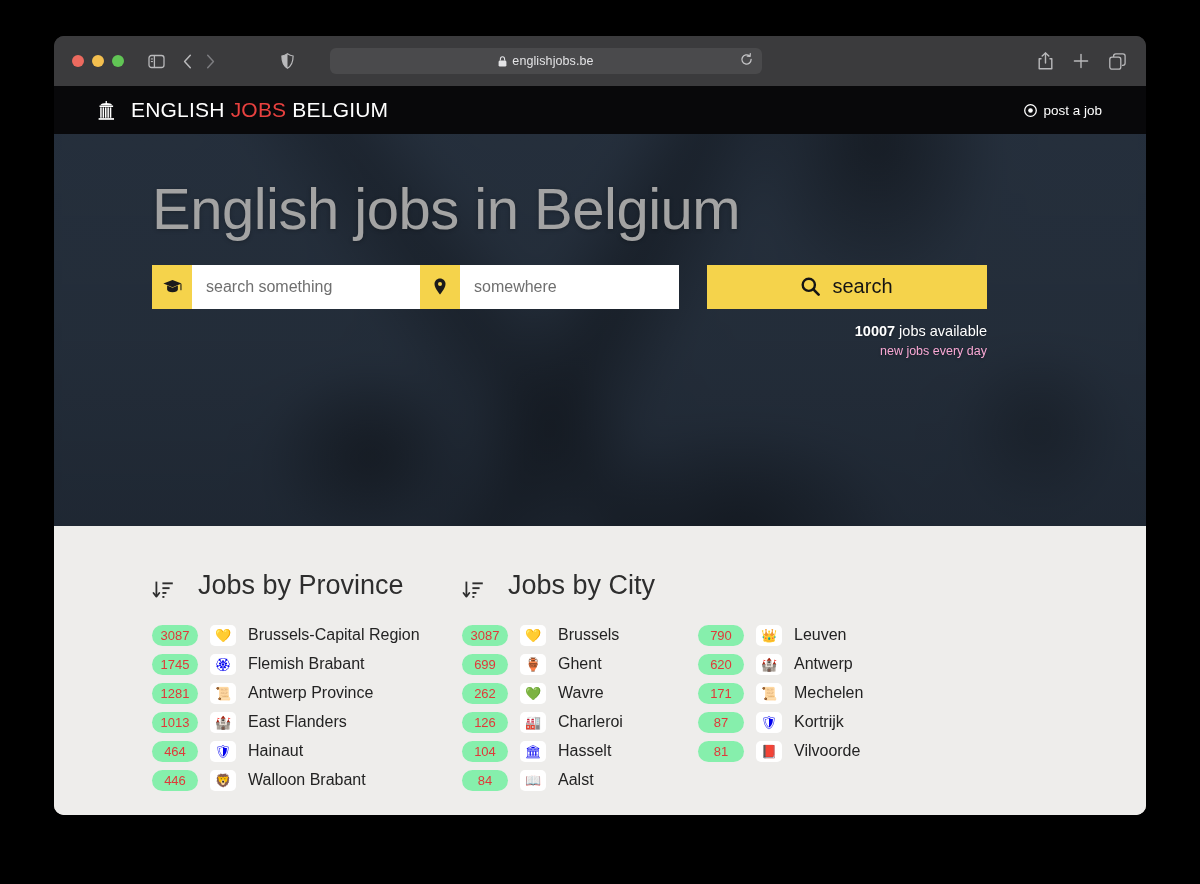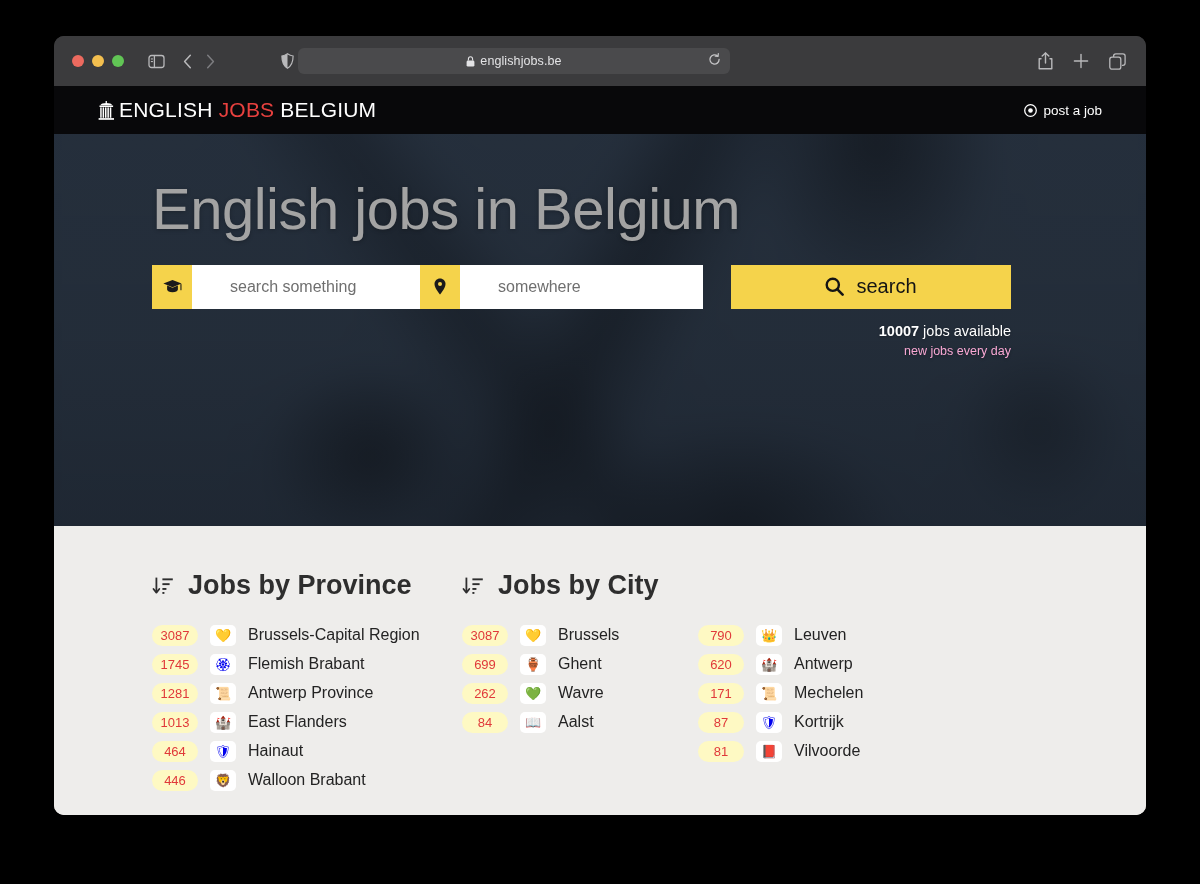--- a/index.html
+++ b/index.html
@@ -67,21 +67,21 @@
   #sidebar-toggle { margin-left: 24px; }
   #nav-back { margin-left: 18px; }
   #nav-fwd { margin-left: 14px; }
 
   #shield-wrap { margin-left: 66px; }
 
   #url-bar {
     flex: 0 0 auto;
     width: 432px;
     height: 26px;
-    margin-left: 4px;
+    margin-left: 36px;
     background: #4a4a4c;
     border-radius: 6px;
     display: flex;
     align-items: center;
     justify-content: center;
     position: relative;
   }
   #url-text {
     color: #e3e3e5;
     font-size: 12.5px;
@@ -123,21 +123,21 @@
     background: #08080a;
     display: flex;
     align-items: center;
     padding: 0 44px 0 44px;
     box-sizing: border-box;
     z-index: 4;
   }
   #brand {
     display: flex;
     align-items: center;
-    gap: 4px;
+    gap: 16px;
     text-decoration: none;
   }
   #brand-mark { display: inline-flex; align-items: flex-end; }
   #brand-text {
     font-size: 21px;
     letter-spacing: 0.2px;
     font-family: "Liberation Sans Narrow", "Liberation Sans", sans-serif;
     white-space: nowrap;
   }
   .brand-word { color: #ffffff; font-weight: 400; }
@@ -209,21 +209,20 @@
     display: flex;
     align-items: flex-start;
     margin-top: 24px;
     gap: 28px;
   }
   .search-field {
     display: flex;
     align-items: stretch;
     height: 44px;
     background: #ffffff;
-    gap: 24px;
   }
   .field-icon {
     width: 40px;
     background: #f5d34b;
     display: flex;
     align-items: center;
     justify-content: center;
     color: #1b1b1b;
     flex: 0 0 40px;
   }
@@ -282,25 +281,25 @@
     box-sizing: border-box;
     height: 289px;
     overflow: hidden;
   }
   #lists-head {
     display: flex;
     align-items: center;
   }
   .section-heading {
     display: flex;
-    align-items: center;
-    gap: 14px;
+    align-items: flex-end;
+    gap: 24px;
     color: #2e2e2e;
     font-size: 27px;
-    font-weight: 700;
+    font-weight: 400;
     margin: 0;
   }
   #heading-province { width: 310px; flex: 0 0 310px; }
 
   #lists-body {
     display: flex;
     margin-top: 22px;
   }
   .list-col { display: flex; flex-direction: column; gap: 5px; }
   #col-province { width: 310px; flex: 0 0 310px; }
@@ -310,21 +309,21 @@
   .list-item {
     display: flex;
     align-items: center;
     gap: 12px;
     text-decoration: none;
     height: 24px;
   }
   .count-badge {
     min-width: 46px;
     height: 21px;
-    background: #fef9c3;
+    background: #86efac;
     border-radius: 11px;
     color: #e0393a;
     font-size: 13px;
     display: flex;
     align-items: center;
     justify-content: center;
     padding: 0 7px;
     box-sizing: border-box;
     flex: 0 0 auto;
   }
@@ -589,20 +588,30 @@
                 <span class="count-badge">699</span>
                 <span class="place-flag">🏺</span>
                 <span class="place-name">Ghent</span>
               </a>
               <a class="list-item" href="#">
                 <span class="count-badge">262</span>
                 <span class="place-flag">💚</span>
                 <span class="place-name">Wavre</span>
               </a>
               <a class="list-item" href="#">
+                <span class="count-badge">126</span>
+                <span class="place-flag">🏭</span>
+                <span class="place-name">Charleroi</span>
+              </a>
+              <a class="list-item" href="#">
+                <span class="count-badge">104</span>
+                <span class="place-flag">🏛</span>
+                <span class="place-name">Hasselt</span>
+              </a>
+              <a class="list-item" href="#">
                 <span class="count-badge">84</span>
                 <span class="place-flag">📖</span>
                 <span class="place-name">Aalst</span>
               </a>
             </div>
           <div class="list-col" id="col-city-2">
               <a class="list-item" href="#">
                 <span class="count-badge">790</span>
                 <span class="place-flag">👑</span>
                 <span class="place-name">Leuven</span>

